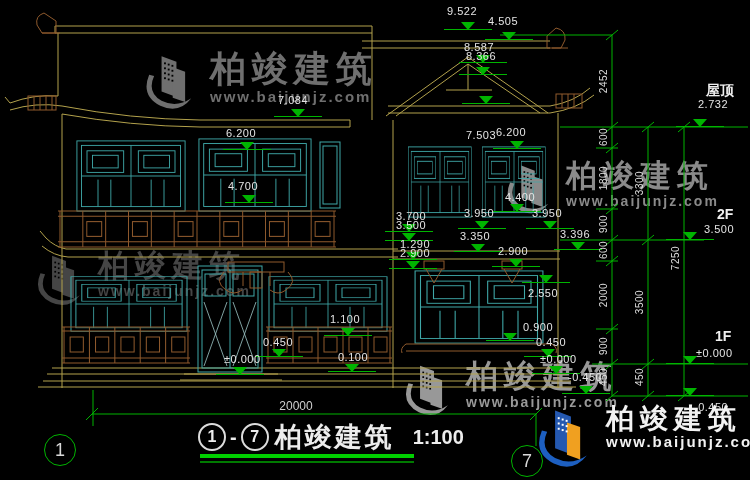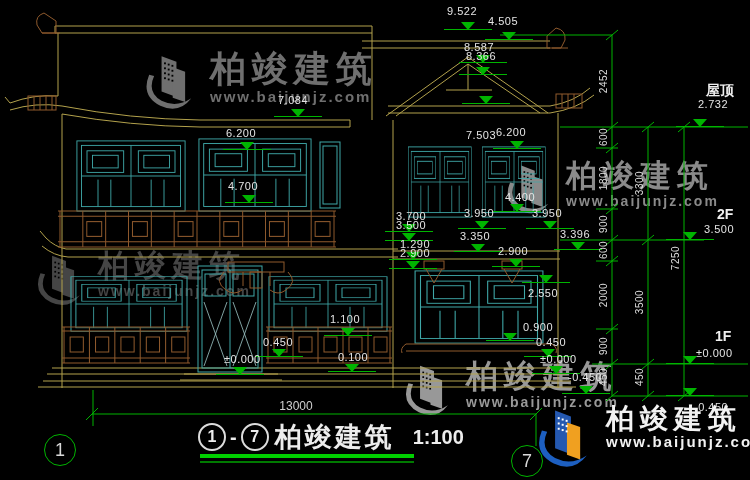--- a/index.html
+++ b/index.html
@@ -337,21 +337,21 @@
       <span class="vdim" style="left: 588px; top: 173px;">1800</span>
       <span class="vdim" style="left: 588px; top: 219px;">900</span>
       <span class="vdim" style="left: 588px; top: 245px;">600</span>
       <span class="vdim" style="left: 588px; top: 290px;">2000</span>
       <span class="vdim" style="left: 588px; top: 341px;">900</span>
       <span class="vdim" style="left: 588px; top: 372px;">450</span>
       <span class="vdim" style="left: 624px; top: 178px;">3300</span>
       <span class="vdim" style="left: 624px; top: 297px;">3500</span>
       <span class="vdim" style="left: 624px; top: 372px;">450</span>
       <span class="vdim" style="left: 660px; top: 253px;">7250</span>
-      <span class="hdim" style="left: 272px; top: 400px;">13000</span>
+      <span class="hdim" style="left: 272px; top: 400px;">20000</span>
       <span class="flabel" style="left: 706px; top: 83px;">屋顶</span>
       <span class="flabel" style="left: 717px; top: 207px;">2F</span>
       <span class="flabel" style="left: 715px; top: 329px;">1F</span>
       <span class="bubble" style="left: 44px; top: 434px;">1</span>
       <span class="bubble" style="left: 511px; top: 445px;">7</span>
     </div>
 
   <div id="title">
     <span class="tbubble">1</span>
     <span class="tdash">-</span>

